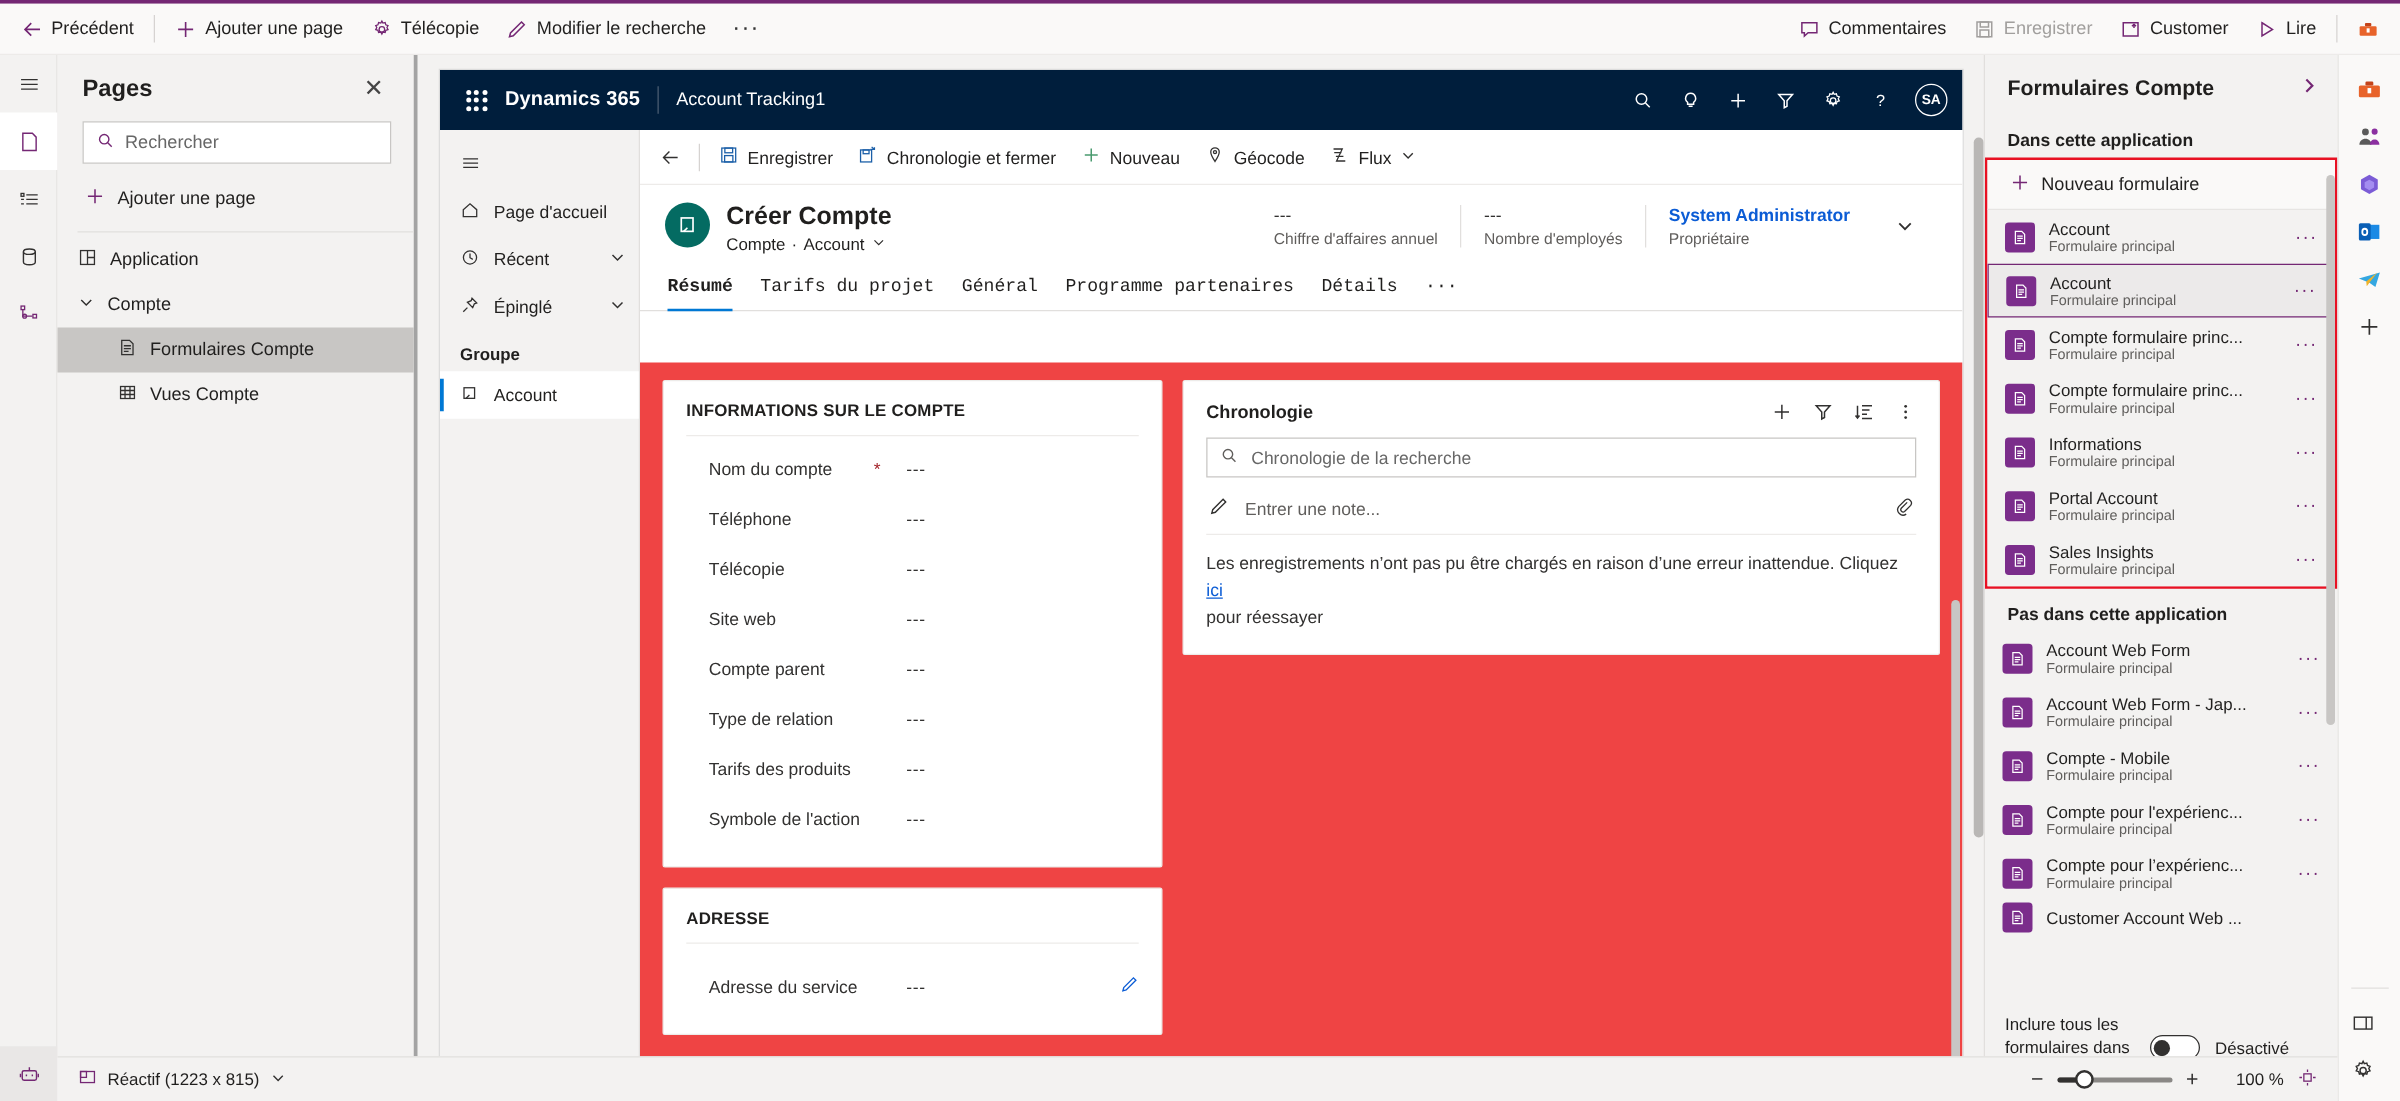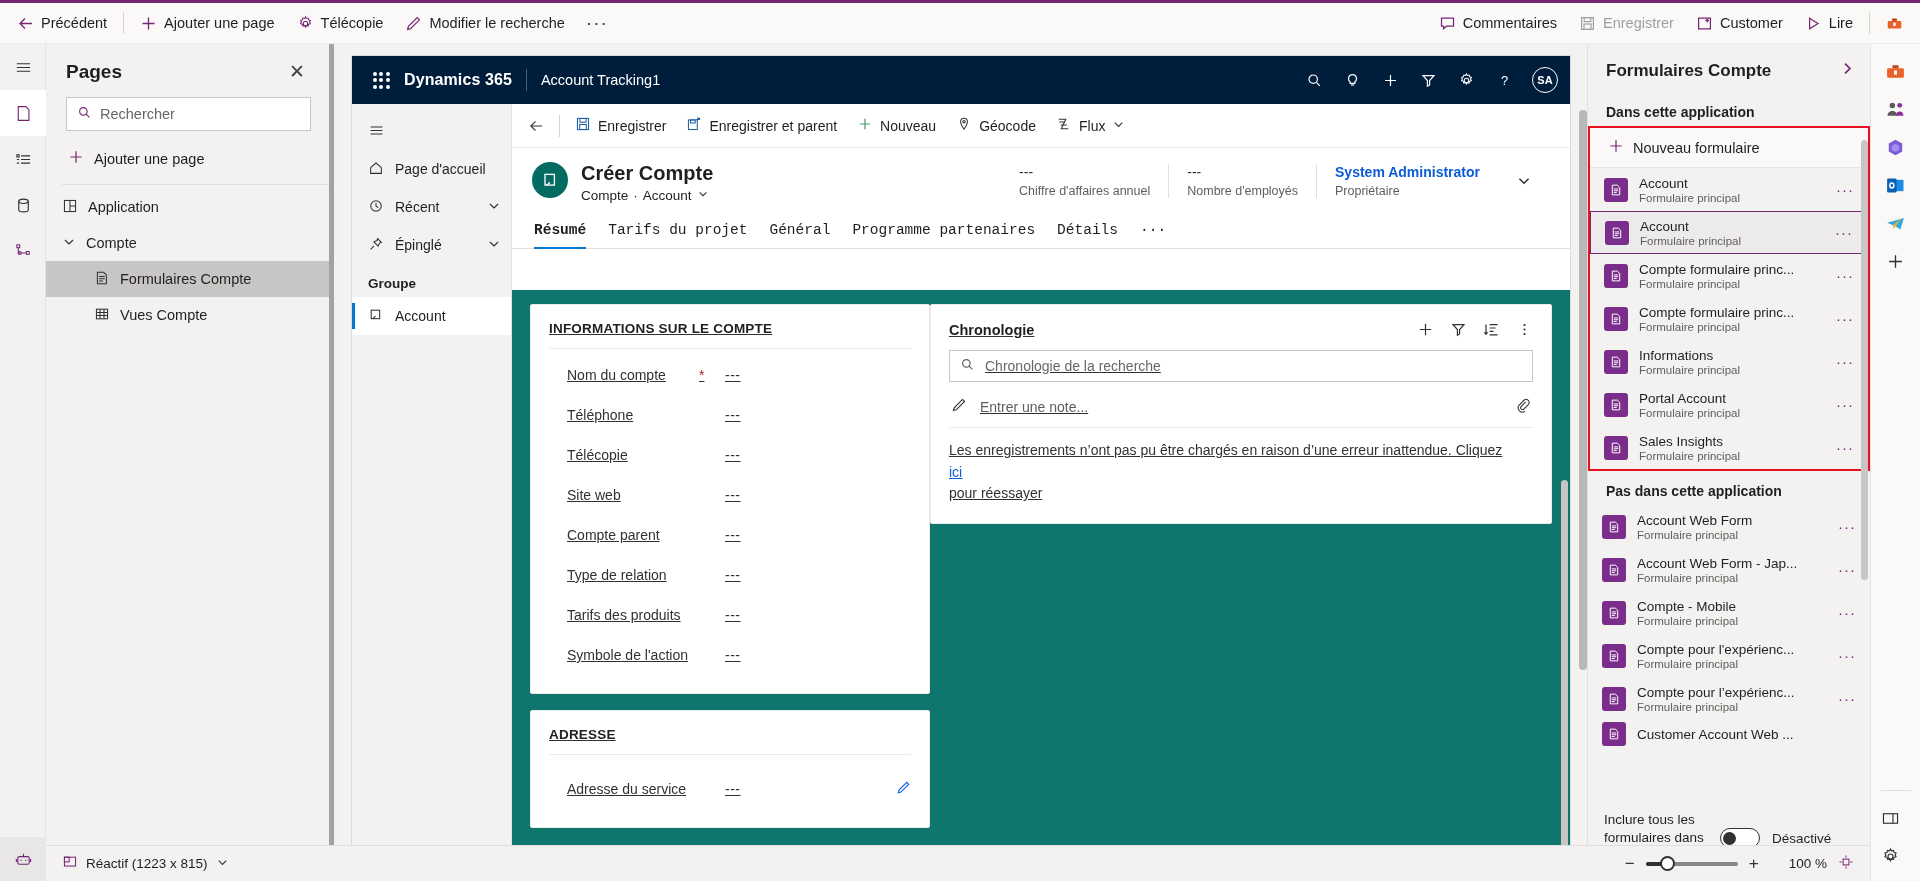--- a/index.html
+++ b/index.html
@@ -30,21 +30,21 @@
   
   .lrail { position:absolute; top:44px; left:0; width:46px; bottom:0; background:#f3f2f1;
            border-right:1px solid #e5e3e1; }
   .lrail .ri { width:46px; height:46px; display:flex; align-items:center; justify-content:center; cursor:pointer;}
   .lrail .ri.sel { background:#ffffff; }
   .lrail .bottomi { position:absolute; bottom:0; left:0; width:46px; height:44px;
                     display:flex; align-items:center; justify-content:center; background:#e9e7e6; cursor:pointer;}
 
   
   .pages { position:absolute; top:44px; left:46px; width:288px; bottom:0; background:#f3f2f1;
-           border-right:5px solid #a3a3a3; }
+           border-right:3px solid #a3a3a3; }
   .pages-hd { display:flex; align-items:center; justify-content:space-between; padding:16px 18px 10px 20px; }
   .pages-title { font-size:19px; font-weight:600; color:#201f1e; }
   .pages-close { font-size:19px; color:#444; cursor:pointer; line-height:1; padding:2px 6px;}
   .srch { margin:4px 18px 0 20px; height:34px; background:#fff; border:1px solid #c8c6c4;
           display:flex; align-items:center; gap:8px; padding:0 10px; }
   .srch input { border:0; outline:0; font-size:14.5px; color:#323130; width:100%; font-family:inherit; background:transparent;}
   .srch input::placeholder { color:#676767; }
   .addpage { display:flex; align-items:center; gap:10px; margin:10px 10px 0 16px; padding:8px 6px;
              font-size:14.5px; color:#201f1e; cursor:pointer; }
   .hsep { height:1px; background:#e1dfdd; margin:8px 0 0 16px; }
@@ -94,22 +94,22 @@
   .hf .v { font-size:14px; color:#323130; }
   .hf .v.link { color:#0b5cd5; font-weight:600;}
   .hf .l { font-size:12.5px; color:#605e5c; margin-top:4px;}
   .tabsrow { display:flex; align-items:center; gap:0; padding:0 20px; margin-top:10px;
              border-bottom:1px solid #e1dfdd; }
   .tab { font-size:14.5px; color:#201f1e; padding:9px 11px 10px; cursor:pointer; position:relative;font-family:Liberation Mono, monospace;}
   .tab:first-child{padding-left:2px;}
   .tab.active { font-weight:700; }
   .tab.active::after { content:""; position:absolute; left:2px; right:11px; bottom:-1px; height:2px; background:#0078d4;}
 
-  .formarea { position:absolute; top:186px; left:0; right:0; bottom:0; background:#0f766e;
-              display:flex; padding:14px 18px 0 18px; overflow:hidden;text-decoration:underline;}
+  .formarea { position:absolute; top:186px; left:0; right:0; bottom:0; background:#ef4444;
+              display:flex; gap:16px; padding:14px 18px 0 18px; overflow:hidden;}
   .col-l { width:400px; flex:0 0 auto;}
   .col-r { flex:1 1 auto;}
   .card { background:#fff; border:1px solid #edebe9; border-radius:2px; padding:16px 18px 18px;}
   .card-h { font-size:13.5px; font-weight:700; color:#201f1e; letter-spacing:.2px;}
   .card-rule { height:1px; background:#edebe9; margin:12px 0 6px;}
   .frow { display:flex; align-items:center; height:40px; }
   .flabel { width:150px; font-size:14px; color:#323130; padding-left:18px;}
   .freq { color:#a4262c; width:26px; font-size:14px; }
   .fval { font-size:14px; color:#323130; letter-spacing:.5px;}
   .chrono-h { display:flex; align-items:center; }
@@ -548,21 +548,21 @@
           <div class="fbtn">
             <span>
               <svg width="16" height="16" viewBox="0 0 17 17">
                   <g fill="none" stroke="#1b5fa8" stroke-width="1.1">
                     <rect x="2.6" y="4.2" width="9.4" height="10.2"></rect>
                     <rect x="4.8" y="4.2" width="5" height="3.2"></rect>
                     <path d="M11 3.8h3.4V1.9M14.4 3.8l-2.4-2.2"></path>
                   </g>
                 </svg>
             </span>
-            <span>Enregistrer et parent</span>
+            <span>Chronologie et fermer</span>
           </div>
           <div class="fbtn">
             <span>
               <svg width="16" height="16" viewBox="0 0 17 17">
                   <path d="M8.5 3v11M3 8.5h11" stroke="#4a9b6f" stroke-width="1.3"></path>
                 </svg>
             </span>
             <span>Nouveau</span>
           </div>
           <div class="fbtn">

